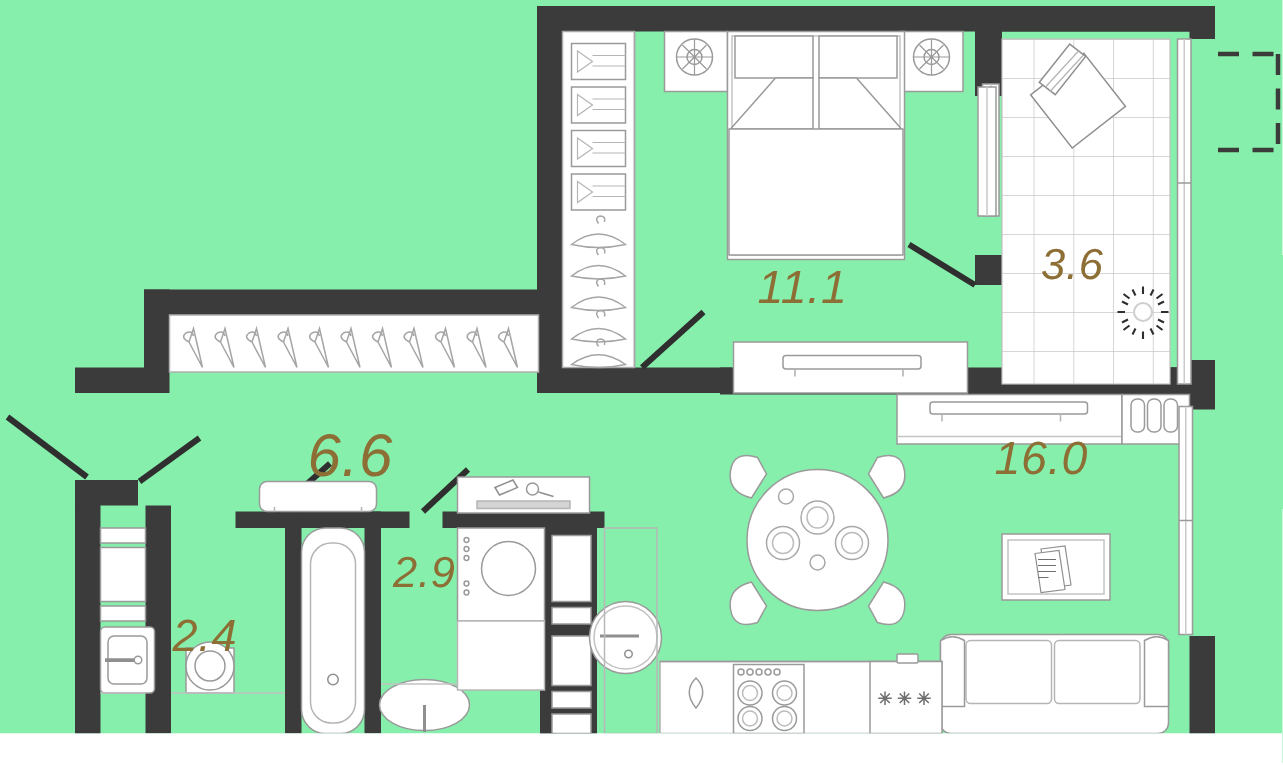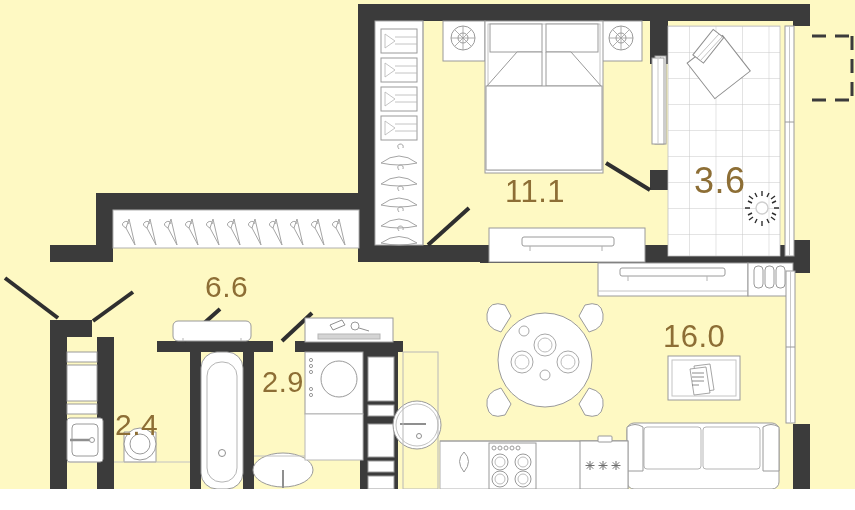--- a/index.html
+++ b/index.html
@@ -8,46 +8,47 @@
     padding: 0;
     background: #ffffff;
   }
   body {
     font-family: "Liberation Sans", sans-serif;
   }
   #plan-root {
     position: relative;
     width: 855px;
     height: 489px;
-    background: #fef9c3;
+    background: #86efac;
     overflow: hidden;
+    font-style: italic;
   }
   #plan-svg {
     position: absolute;
     left: 0;
     top: 0;
     width: 855px;
     height: 510px;
   }
   .area-label {
     position: absolute;
     color: #8d6e35;
     font-family: "Liberation Sans", sans-serif;
     font-weight: 400;
     white-space: nowrap;
     line-height: 1;
     letter-spacing: 0.5px;
     user-select: none;
   }
   .lbl-111 { left: 505px; top: 176px; font-size: 31px; }
-  .lbl-36  { left: 694px; top: 163px; font-size: 36px; }
-  .lbl-66  { left: 205px; top: 272px; font-size: 30px; }
+  .lbl-36  { left: 694px; top: 163px; font-size: 29px; }
+  .lbl-66  { left: 205px; top: 284px; font-size: 40px; }
   .lbl-24  { left: 115px; top: 366px; font-size: 30px; margin-top: 44px; }
   .lbl-39  { left: 262px; top: 368px; font-size: 29px; }
-  .lbl-160 { left: 663px; top: 321px; font-size: 31px; }
+  .lbl-160 { left: 663px; top: 290px; font-size: 31px; }
 </style>
 </head>
 <body>
 
 <div id="plan-root">
 
   <svg id="plan-svg" viewBox="0 0 855 510" xmlns="http://www.w3.org/2000/svg">
 
     <defs>
       <pattern id="tileGrid" width="26.5" height="26" patternUnits="userSpaceOnUse">

